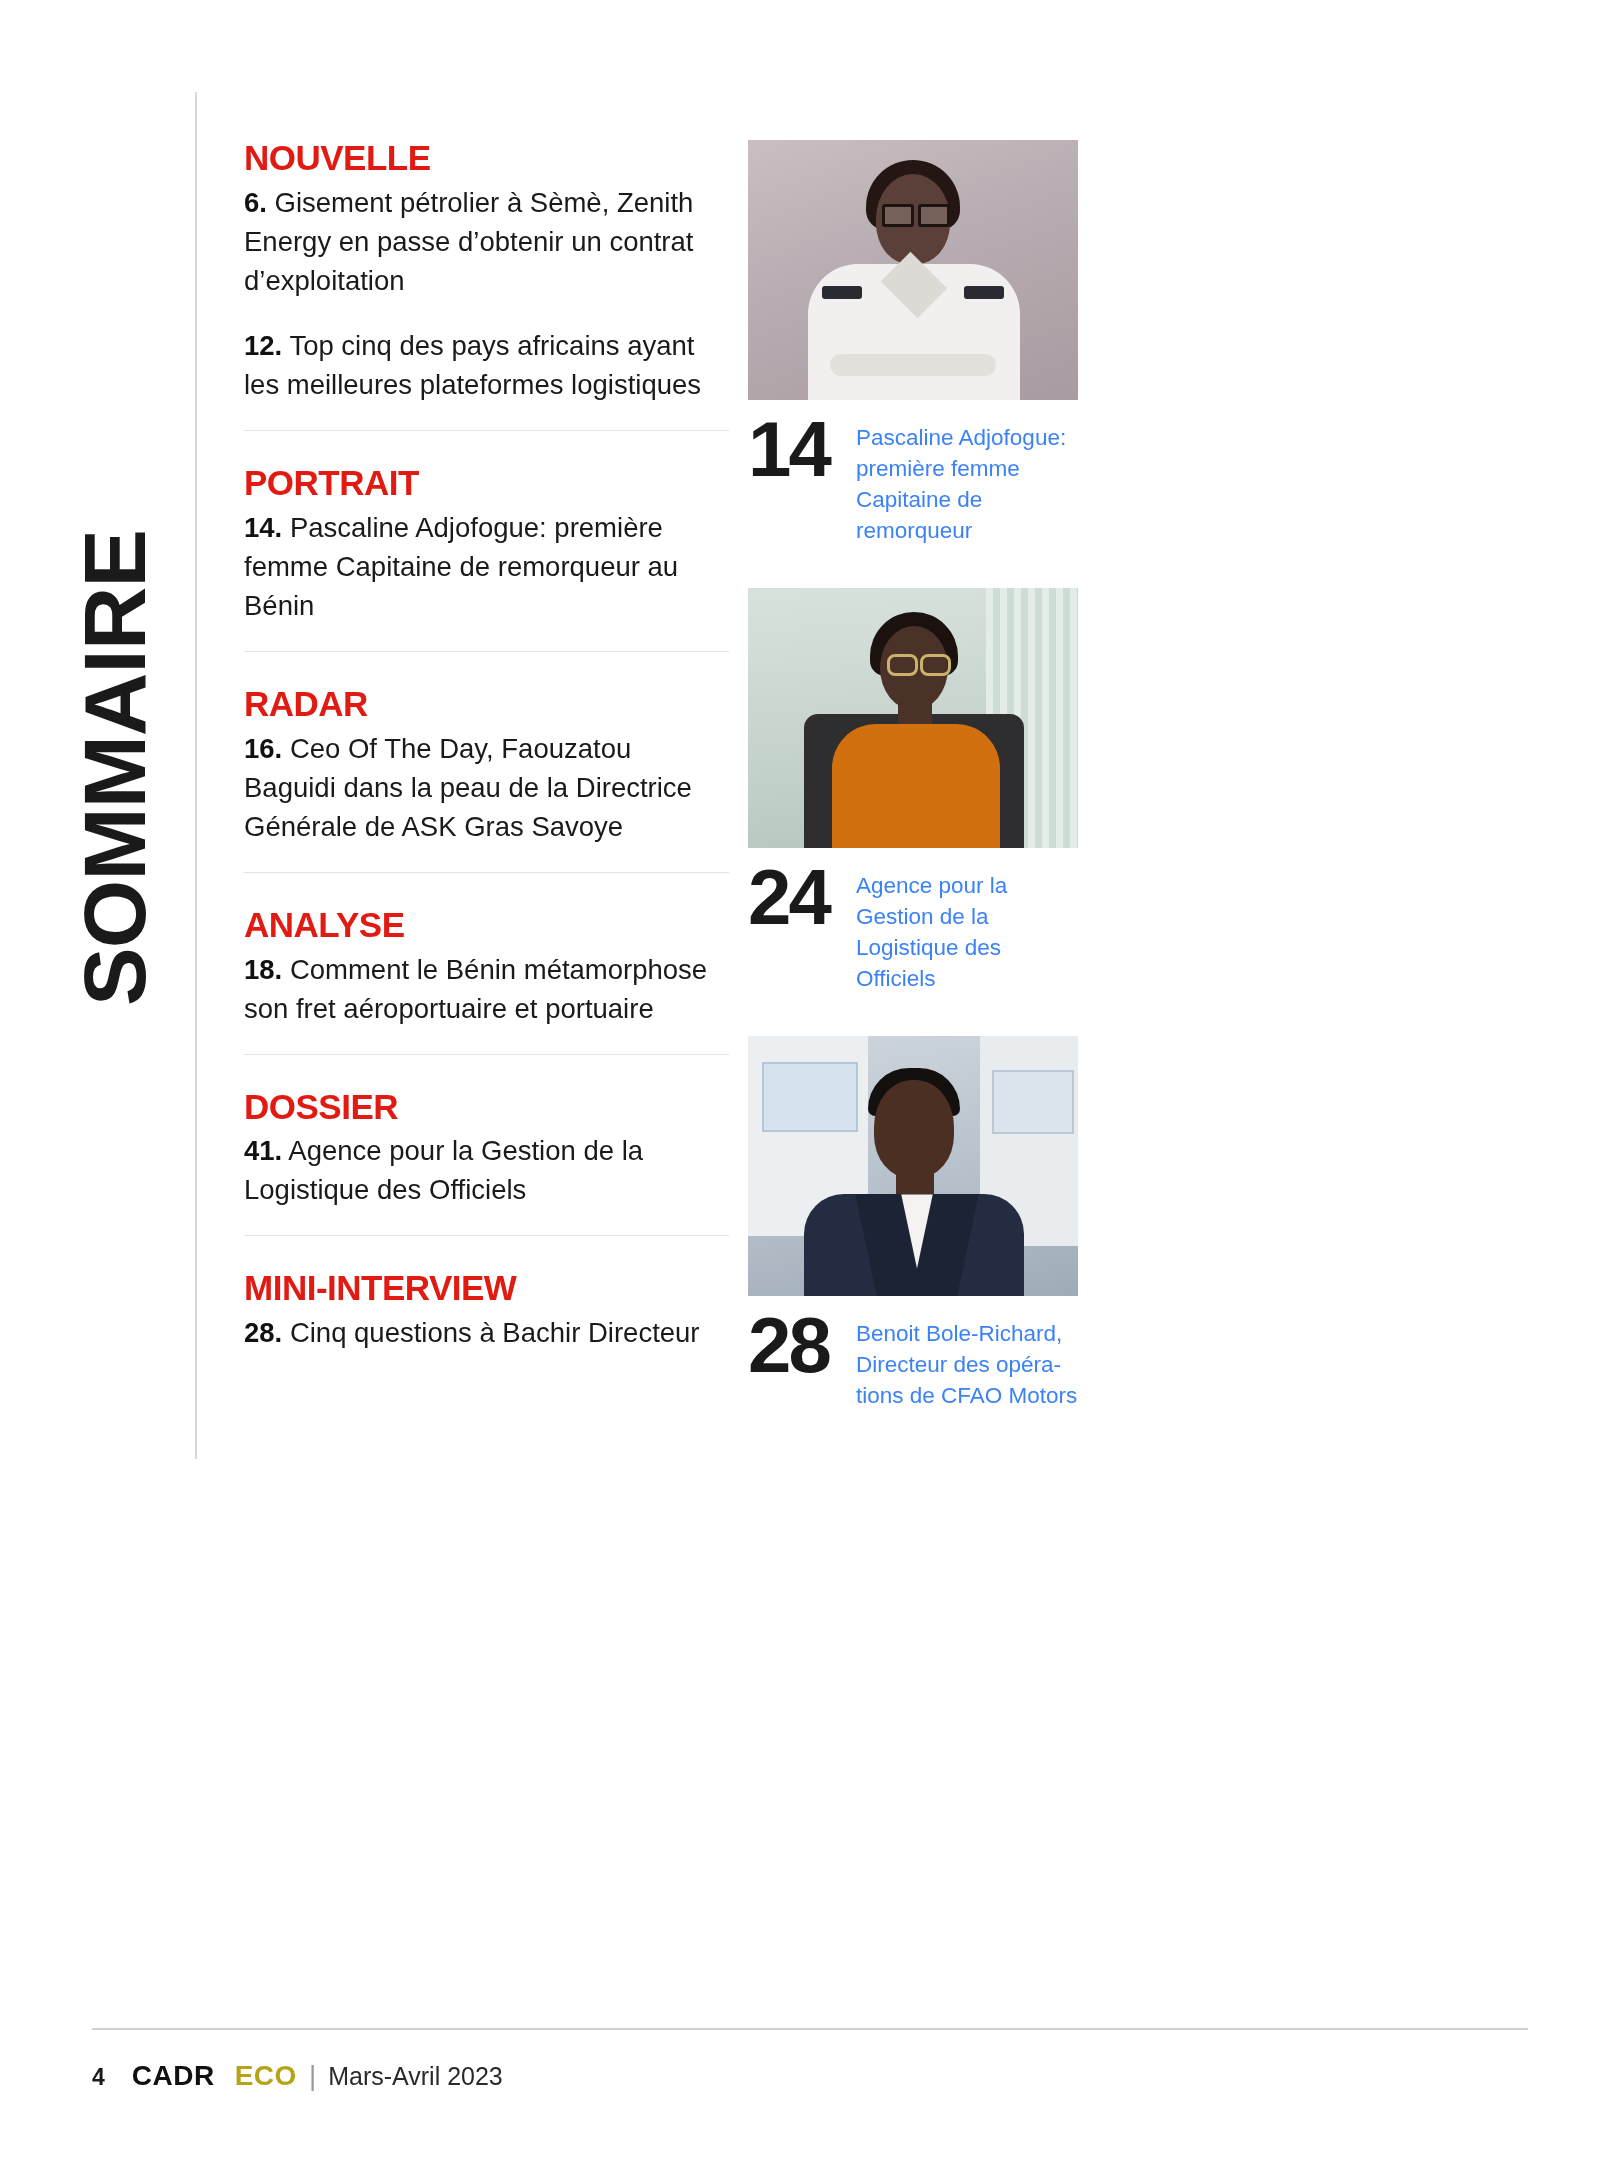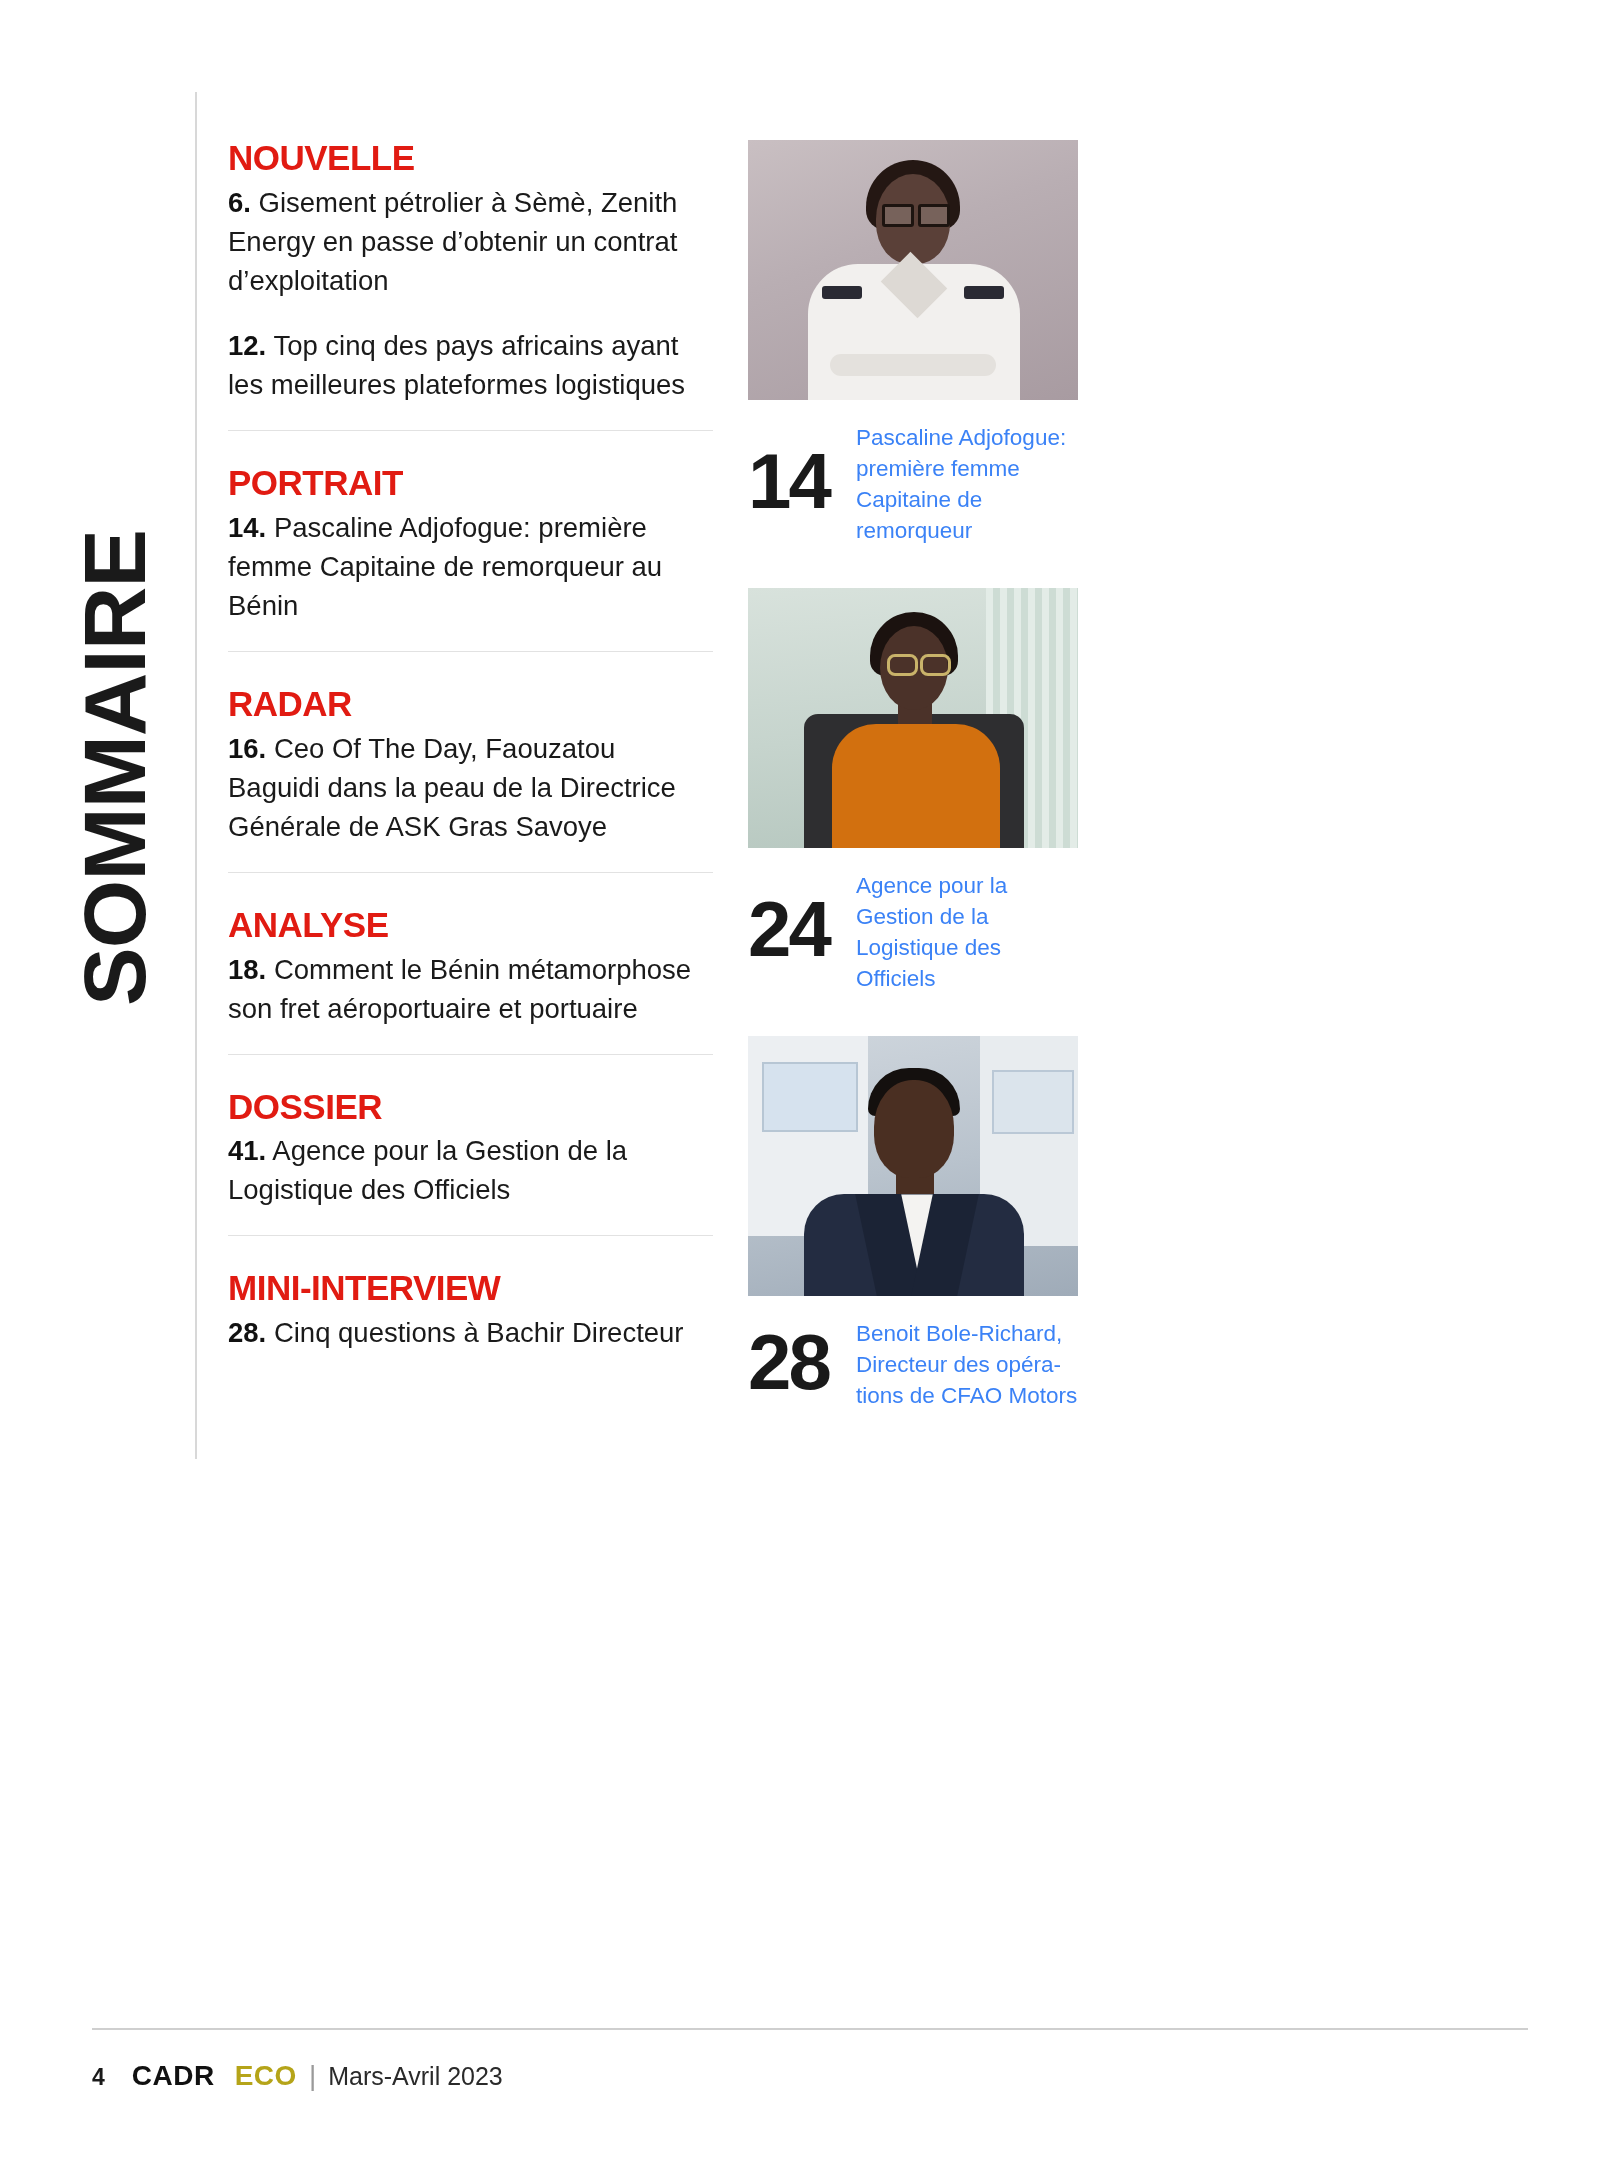--- a/index.html
+++ b/index.html
@@ -46,21 +46,21 @@
     left: 195px;
     top: 92px;
     width: 2px;
     height: 1367px;
     background: #d8d8d8;
   }
 
   
   .toc-col {
     position: absolute;
-    left: 228px;
+    left: 244px;
     top: 140px;
     width: 485px;
   }
   .toc-section {
     padding-bottom: 26px;
   }
   .toc-section.with-rule {
     border-bottom: 1px solid #e2e2e2;
     margin-bottom: 34px;
   }
@@ -101,21 +101,21 @@
   .photo {
     width: 330px;
     height: 260px;
     display: block;
     position: relative;
     overflow: hidden;
     background: #cfcfcf;
   }
   .cap-row {
     display: flex;
-    align-items: center;
+    align-items: flex-start;
     margin-top: 18px;
   }
   .cap-num {
     font-family: "Liberation Sans", sans-serif;
     font-weight: bold;
     font-size: 78px;
     line-height: 0.82;
     color: #1a1a1a;
     letter-spacing: -3px;
     width: 108px;

